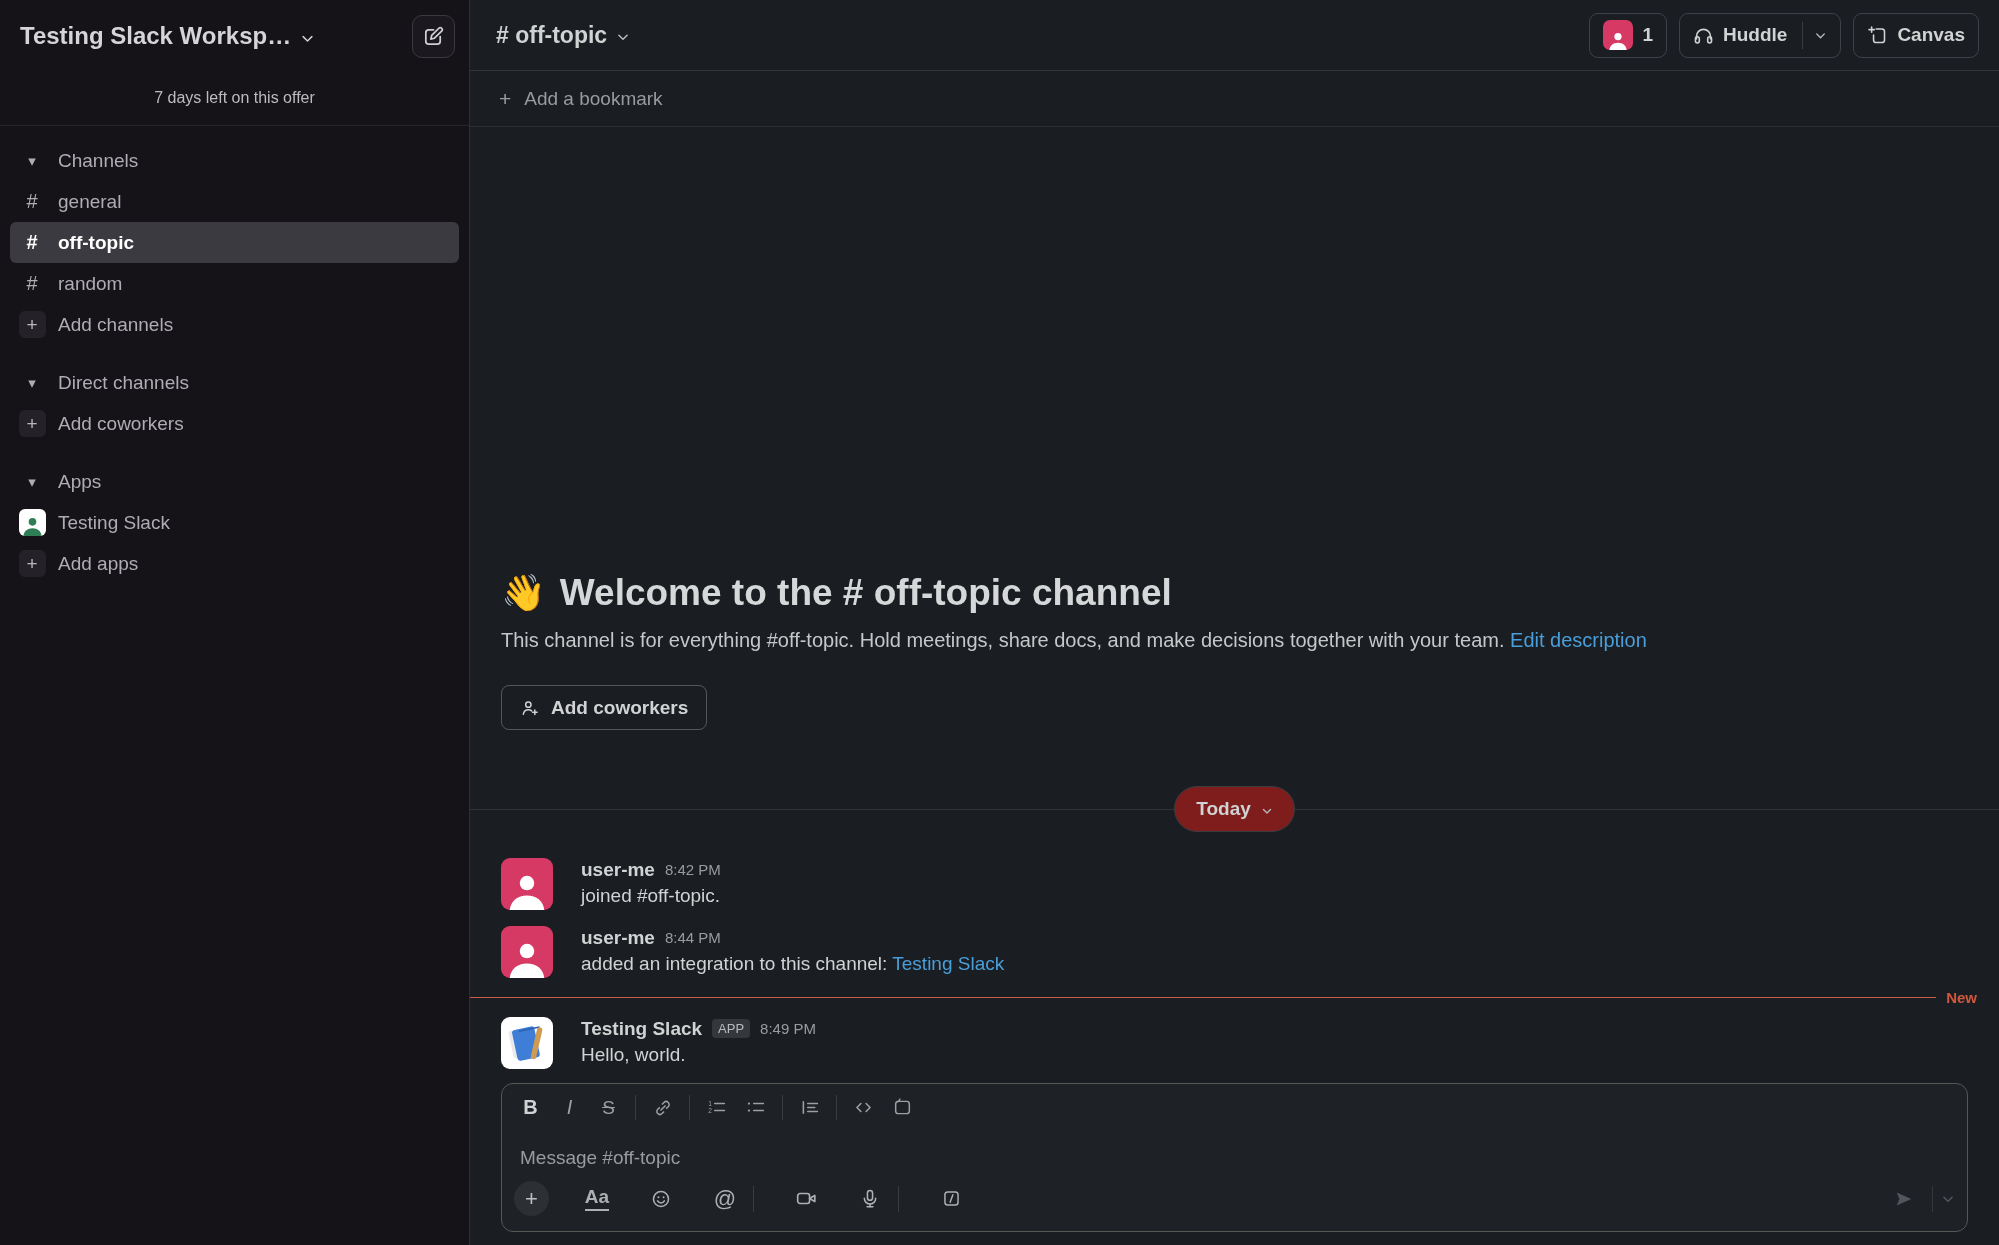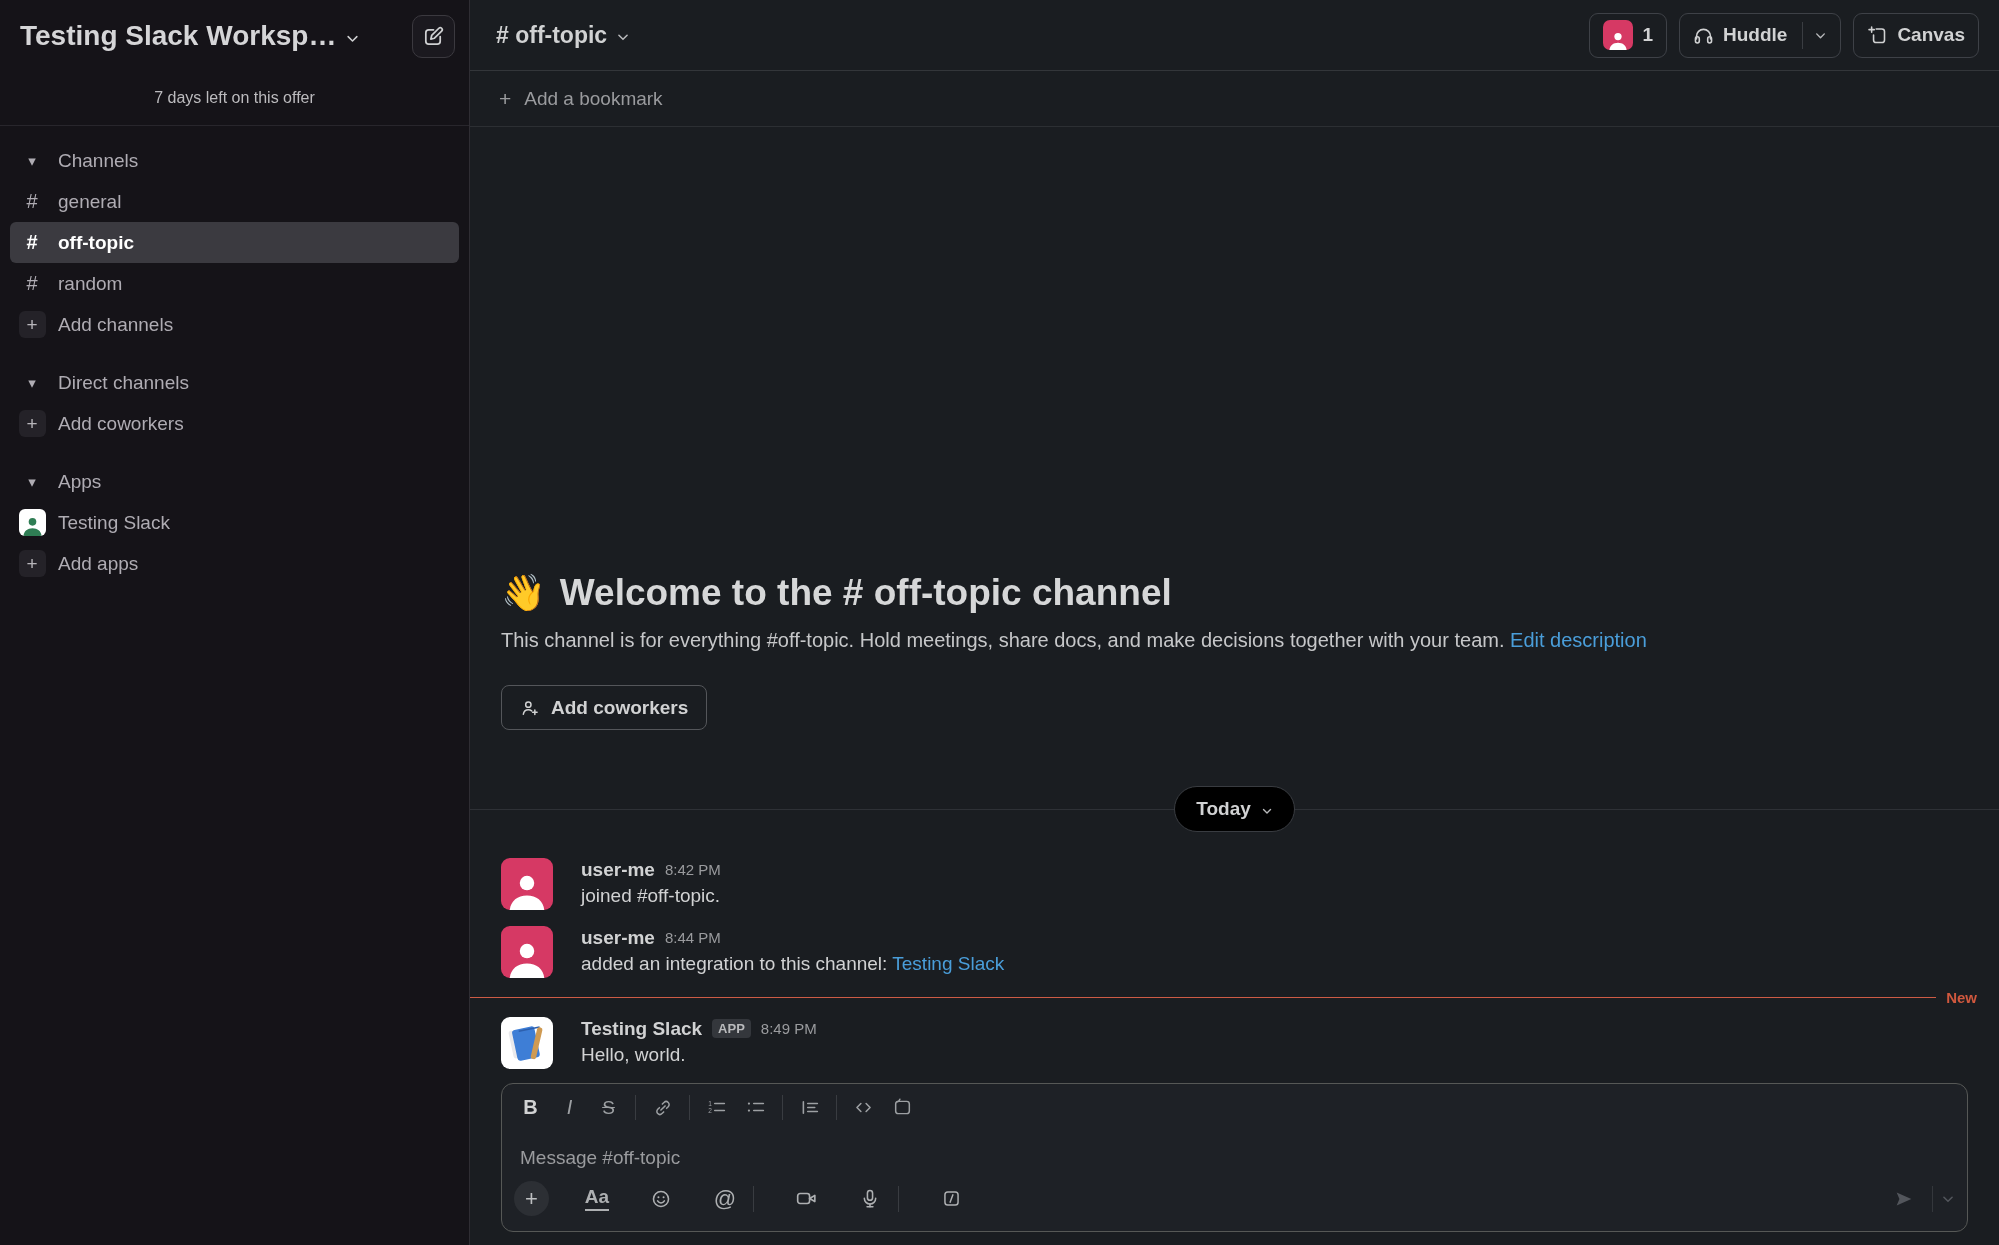--- a/index.html
+++ b/index.html
@@ -9,21 +9,21 @@
     background:#1a1d21; color:#d1d2d3;
     font-family:"Liberation Sans","DejaVu Sans",sans-serif;
     display:flex;
   }
   svg { display:block; }
 
   
   .sidebar { width:470px; min-width:470px; height:100%; background:#151318; border-right:1px solid #2f2d33; display:flex; flex-direction:column; }
   .ws-row { height:72px; display:flex; align-items:center; padding:0 14px 0 20px; }
   .ws-title { display:flex; align-items:center; gap:9px; cursor:pointer; }
-  .ws-name { font-size:28px; font-weight:bold; color:#d5d5d7; white-space:nowrap; }
+  .ws-name { font-size:24px; font-weight:bold; color:#d5d5d7; white-space:nowrap; }
   .ws-caret { color:#cfd0d2; margin-top:4px; }
   .compose-btn { margin-left:auto; width:43px; height:43px; border:1px solid #3b393f; border-radius:10px; display:flex; align-items:center; justify-content:center; color:#cfd0d2; cursor:pointer; background:#1b191f; }
   .promo-btn { margin:12px 20px 0 10px; height:52px; background:#ffffff; color:#1d1c1d; border:none; border-radius:10px; display:flex; align-items:center; justify-content:center; gap:11px; font-size:20px; font-weight:bold; font-family:inherit; cursor:pointer; }
   .promo-note { text-align:center; font-size:16px; color:#bcbbbe; margin-top:17px; }
   .side-divider { border:none; border-top:1px solid #28262c; margin:18px 0 0 0; }
   .nav { padding-top:14px; }
   .srow { height:41px; display:flex; align-items:center; padding:0 16px 0 18px; font-size:19px; color:#afacb3; cursor:pointer; }
   .lead { width:28px; min-width:28px; display:flex; align-items:center; justify-content:center; margin-right:12px; }
   .caret-glyph { font-size:15px; color:#afacb3; }
   .hash-glyph { font-size:20px; }
@@ -50,32 +50,32 @@
   .chat { flex:1; display:flex; flex-direction:column; justify-content:flex-end; min-height:0; overflow:hidden; }
   .welcome { padding:0 31px; }
   .welcome-heading { display:flex; align-items:center; gap:14px; font-size:37px; font-weight:bold; color:#d6d7d8; }
   .wave { font-size:36px; }
   .welcome-desc { margin-top:15px; font-size:20px; color:#c6c7c9; }
   .link { color:#4a9eda; cursor:pointer; text-decoration:none; }
   .add-coworkers-btn { margin-top:33px; display:inline-flex; align-items:center; gap:11px; height:45px; padding:0 18px; border:1px solid #54565a; border-radius:8px; background:transparent; color:#d1d2d3; font-size:19px; font-weight:bold; font-family:inherit; width:max-content; cursor:pointer; }
 
   .today-wrap { position:relative; margin-top:56px; height:46px; display:flex; align-items:center; justify-content:center; }
   .today-line { position:absolute; left:0; right:0; top:50%; border-top:1px solid #2e3136; }
-  .today-pill { position:relative; display:flex; align-items:center; gap:10px; height:46px; padding:0 21px; background:#000000; border:1px solid #393c41; border-radius:24px; font-size:19px; font-weight:bold; color:#d1d2d3; cursor:pointer; }
+  .today-pill { position:relative; display:flex; align-items:center; gap:10px; height:46px; padding:0 21px; background:#7f1d1d; border:1px solid #393c41; border-radius:24px; font-size:19px; font-weight:bold; color:#d1d2d3; cursor:pointer; }
   .today-pill .chev { color:#b9babc; margin-top:3px; }
 
   .mlist { margin-top:18px; }
   .msg { display:flex; gap:28px; padding:8px 31px; }
   .avatar { width:52px; height:52px; min-width:52px; border-radius:9px; overflow:hidden; display:flex; align-items:flex-end; justify-content:center; cursor:pointer; }
   .avatar.pink { background:#d63964; }
   .avatar.white { background:#ffffff; align-items:center; }
   .mhead { display:flex; align-items:center; gap:10px; line-height:1; margin-top:2px; }
   .mauthor { font-size:19px; font-weight:bold; color:#d1d2d3; cursor:pointer; }
   .mtime { font-size:15px; color:#9a9b9e; }
-  .app-badge { background:#34373c; color:#b9babc; font-size:13px; font-weight:bold; padding:3px 6px; border-radius:4px; }
+  .app-badge { background:#34373c; color:#b9babc; font-size:13px; font-weight:normal; padding:3px 6px; border-radius:4px; }
   .mtext { margin-top:6px; font-size:19px; color:#d1d2d3; }
 
   .new-divider { display:flex; align-items:center; margin:3px 0; }
   .new-line { flex:1; border-top:1px solid #cd5b45; }
   .new-label { color:#d0583e; font-size:15px; font-weight:bold; margin:0 22px 0 10px; }
 
   
   .composer { margin:6px 31px 13px; border:1px solid #565856; border-radius:12px; background:#1e2126; display:flex; flex-direction:column; }
   .fmt-bar { height:47px; display:flex; align-items:center; padding:0 9px; color:#9da0a3; }
   .ficon { width:39px; height:33px; display:flex; align-items:center; justify-content:center; border-radius:4px; cursor:pointer; font-size:19px; }

